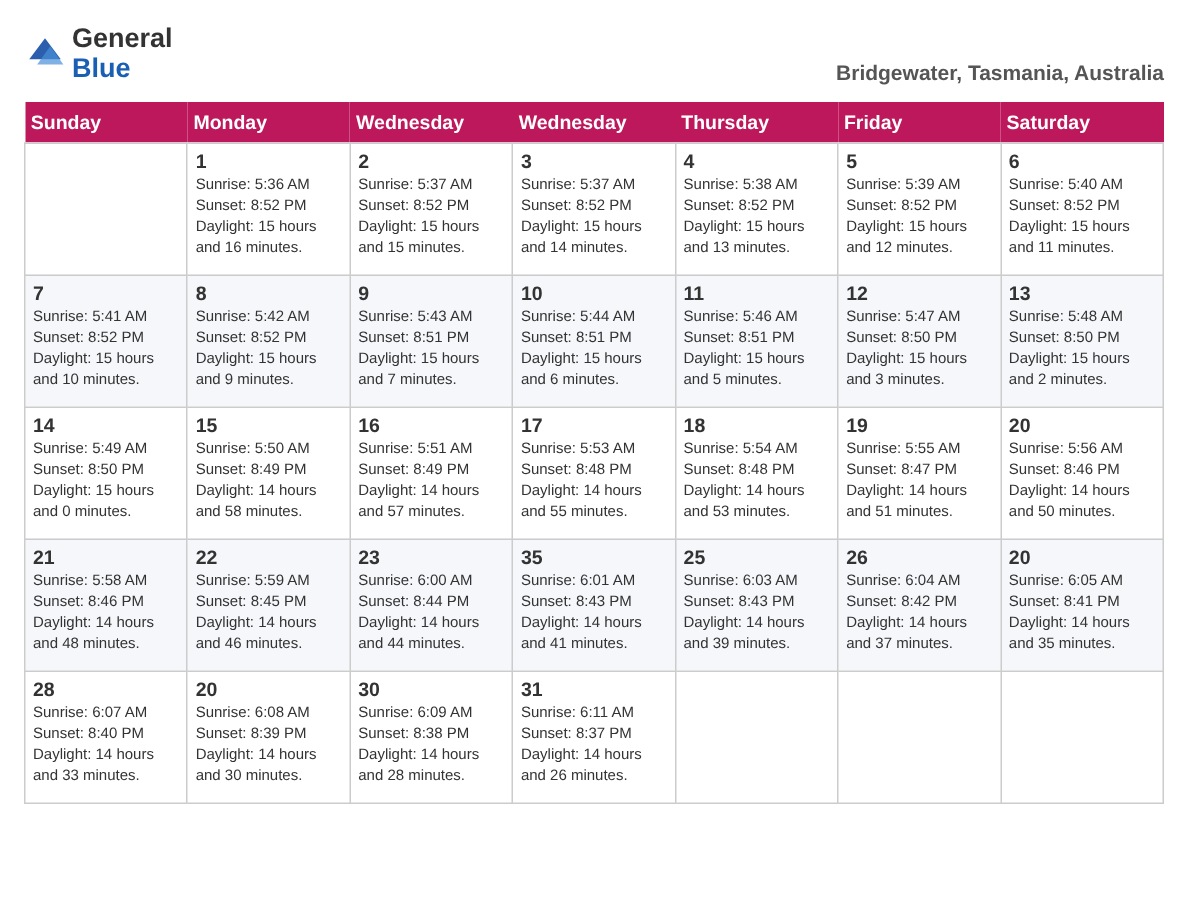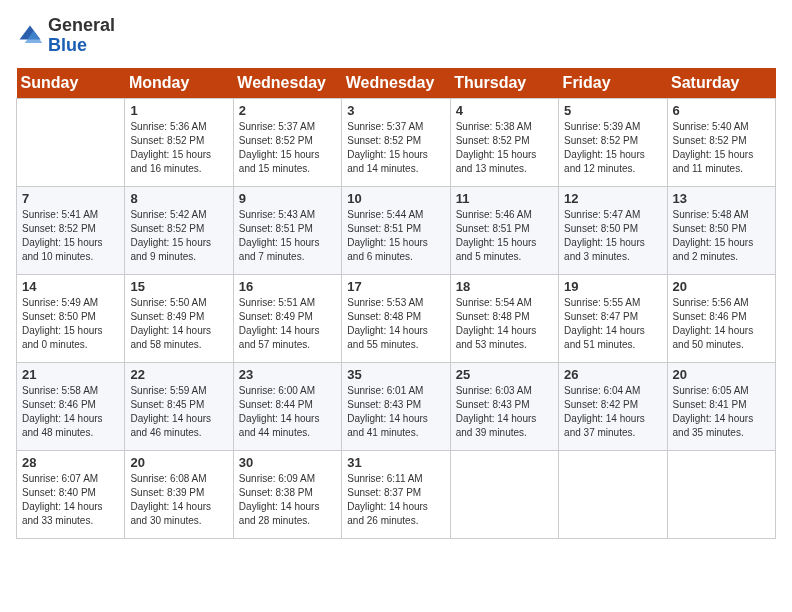--- a/index.html
+++ b/index.html
@@ -44,25 +44,25 @@
       font-size: 14px;
       color: #555;
       font-weight: bold;
     }
     table {
       width: 100%;
       border-collapse: collapse;
       font-size: 11px;
     }
     thead tr th {
-      background-color: #c2410c;
+      background-color: #be185d;
       color: #fff;
       padding: 6px 4px;
       text-align: left;
-      font-size: 16px;
+      font-size: 13px;
       font-weight: bold;
     }
     tbody tr td {
       border: 1px solid #ccc;
       vertical-align: top;
       padding: 4px 5px;
       height: 88px;
       width: 107px;
       background: #fff;
     }
@@ -92,20 +92,21 @@
     <svg class="logo-icon" viewBox="0 0 32 32">
       <polygon points="16,4 28,20 4,20" fill="#2b5fad"></polygon>
       <polygon points="20,10 30,24 10,24" fill="#4a90d9" opacity="0.7"></polygon>
     </svg>
     <div class="logo-text">
       <span class="logo-general">General</span><br>
       <span class="logo-blue">Blue</span>
     </div>
   </div>
   <div class="title-block">
+    <div class="location">Bridgewater, Tasmania, Australia</div>
   </div>
 </div>
 
 <table>
   <thead>
     <tr>
     <th>Sunday</th>
         <th>Monday</th>
         <th>Wednesday</th>
         <th>Wednesday</th>

